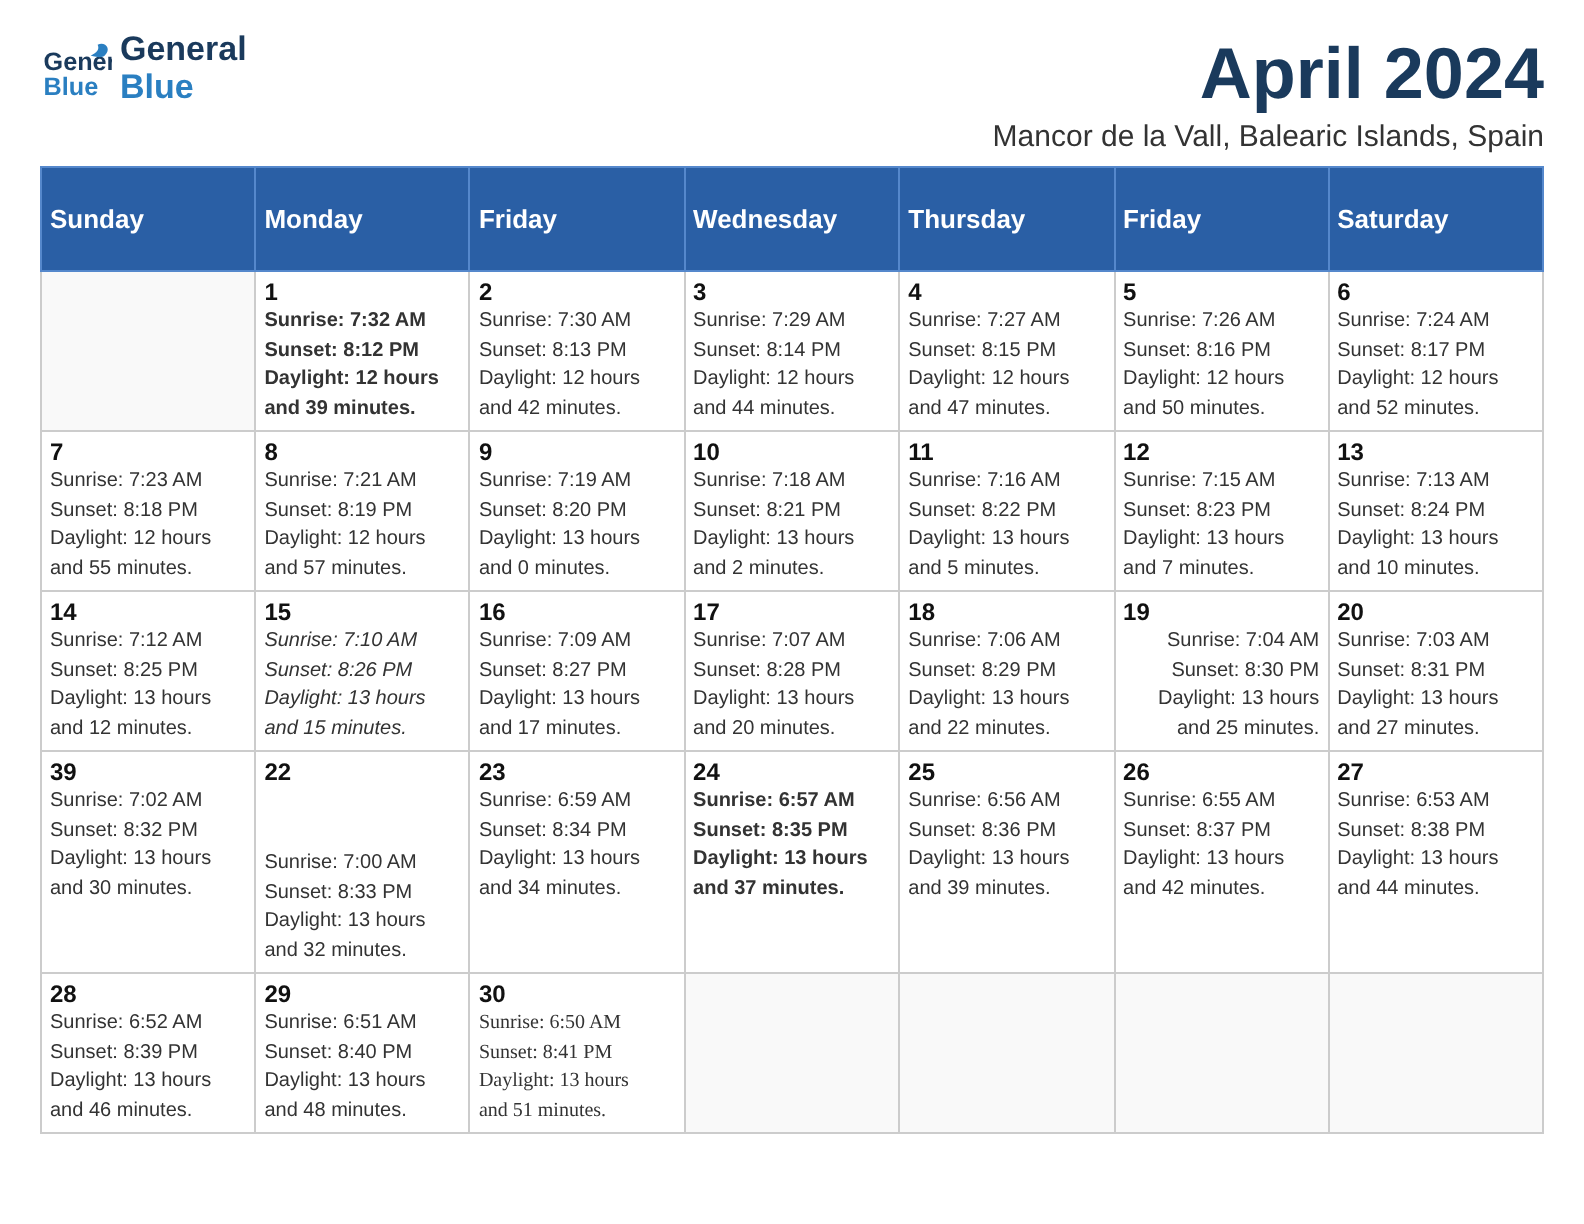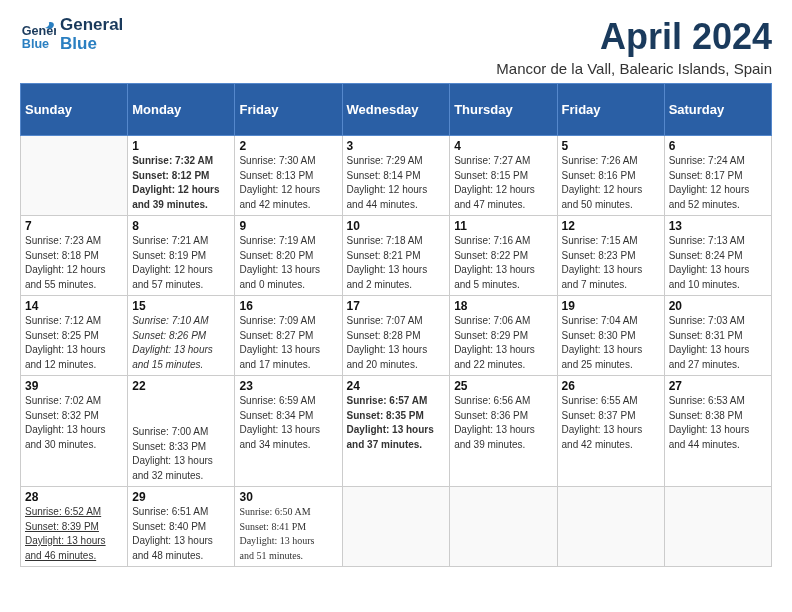--- a/index.html
+++ b/index.html
@@ -261,21 +261,21 @@
           </td>
           <td>
             <span class="day-num">18</span>
             <div class="day-info" style="white-space: pre-line;">Sunrise: 7:06 AM
 Sunset: 8:29 PM
 Daylight: 13 hours
 and 22 minutes.</div>
           </td>
           <td>
             <span class="day-num">19</span>
-            <div class="day-info" style="white-space: pre-line;">Sunrise: 7:04 AM
+            <div class="day-info" style="white-space: pre-line; text-align: right;">Sunrise: 7:04 AM
 Sunset: 8:30 PM
 Daylight: 13 hours
 and 25 minutes.</div>
           </td>
           <td>
             <span class="day-num">20</span>
             <div class="day-info" style="white-space: pre-line;">Sunrise: 7:03 AM
 Sunset: 8:31 PM
 Daylight: 13 hours
 and 27 minutes.</div>
@@ -328,21 +328,21 @@
             <span class="day-num">27</span>
             <div class="day-info" style="white-space: pre-line;">Sunrise: 6:53 AM
 Sunset: 8:38 PM
 Daylight: 13 hours
 and 44 minutes.</div>
           </td>
         </tr>
         <tr>
           <td>
             <span class="day-num">28</span>
-            <div class="day-info" style="white-space: pre-line; text-decoration: underline;">Sunrise: 6:52 AM
+            <div class="day-info" style="white-space: pre-line;">Sunrise: 6:52 AM
 Sunset: 8:39 PM
 Daylight: 13 hours
 and 46 minutes.</div>
           </td>
           <td>
             <span class="day-num">29</span>
             <div class="day-info" style="white-space: pre-line;">Sunrise: 6:51 AM
 Sunset: 8:40 PM
 Daylight: 13 hours
 and 48 minutes.</div>

